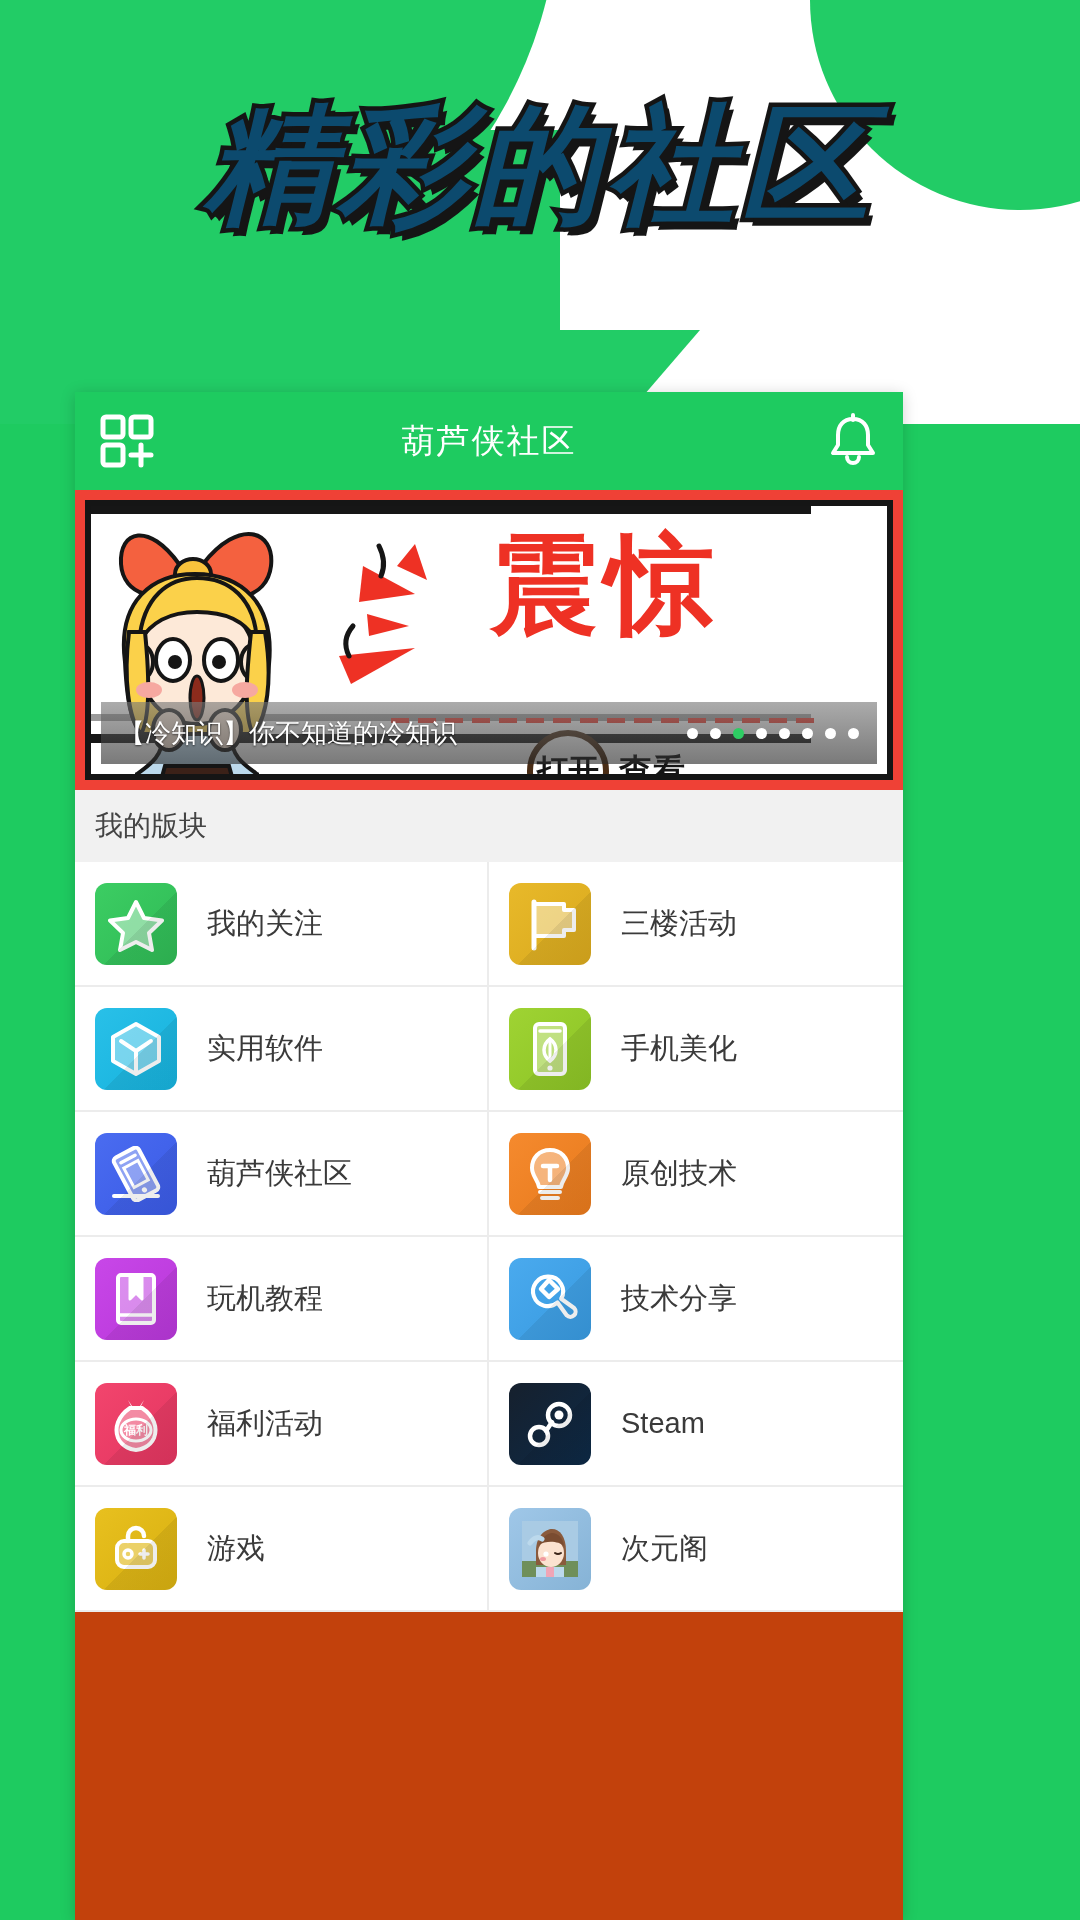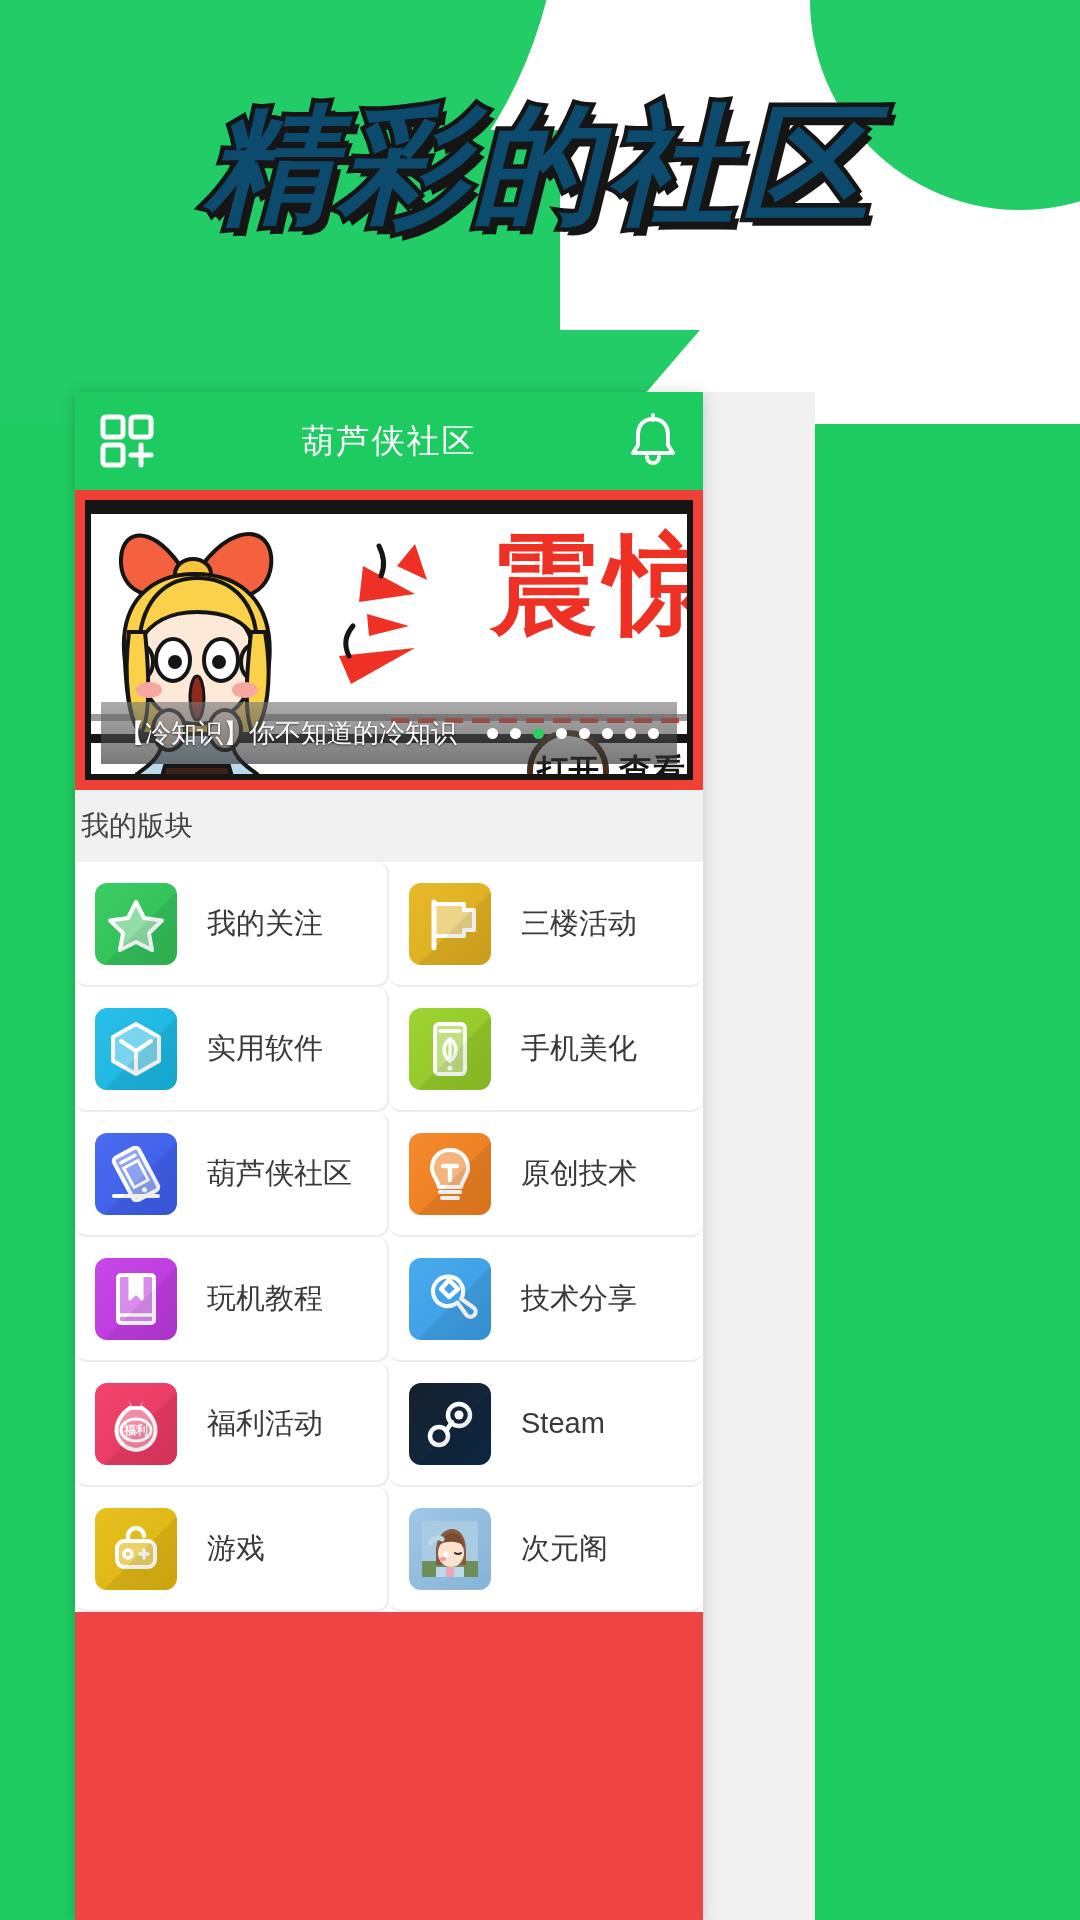--- a/index.html
+++ b/index.html
@@ -72,22 +72,22 @@
     paint-order: stroke fill;
     text-shadow: 7px 8px 0 #151515;
     line-height: 1.25;
     font-style: italic;
   }
 
   
   #phone {
     position: absolute;
     left: 75px; top: 392px;
-    width: 628px; height: 1528px;
-    background: #ef4444;
+    width: 828px; height: 1528px;
+    background: #c2410c;
     overflow: hidden;
     z-index: 5;
     box-shadow: 0 2px 14px rgba(0,0,0,.18);
   }
 
   
   .appbar {
     position: relative;
     height: 98px;
     background: #1ecb60;
@@ -212,38 +212,37 @@
   .dots { margin-left: auto; display: flex; align-items: center; gap: 12px; }
   .dot { width: 11px; height: 11px; border-radius: 50%; background: #ffffff; }
   .dot.active { background: #2ecc63; }
 
   
   .section-head {
     height: 72px;
     background: #f1f1f1;
     display: flex;
     align-items: center;
-    padding-left: 6px;
+    padding-left: 20px;
   }
   .section-head span { font-size: 28px; color: #444444; }
 
   
   .grid {
     background: #ffffff;
     display: grid;
     grid-template-columns: 1fr 1fr;
   }
   .cell {
     height: 125px;
     display: flex;
     align-items: center;
     padding-left: 20px;
     border-bottom: 2px solid #ececec;
     background: #ffffff;
-    border-radius: 12px;
   }
   .cell:nth-child(odd) { border-right: 2px solid #ececec; }
   .cell .tile {
     width: 82px; height: 82px;
     border-radius: 12px;
     flex: 0 0 auto;
     display: flex; align-items: center; justify-content: center;
     overflow: hidden;
     position: relative;
   }

